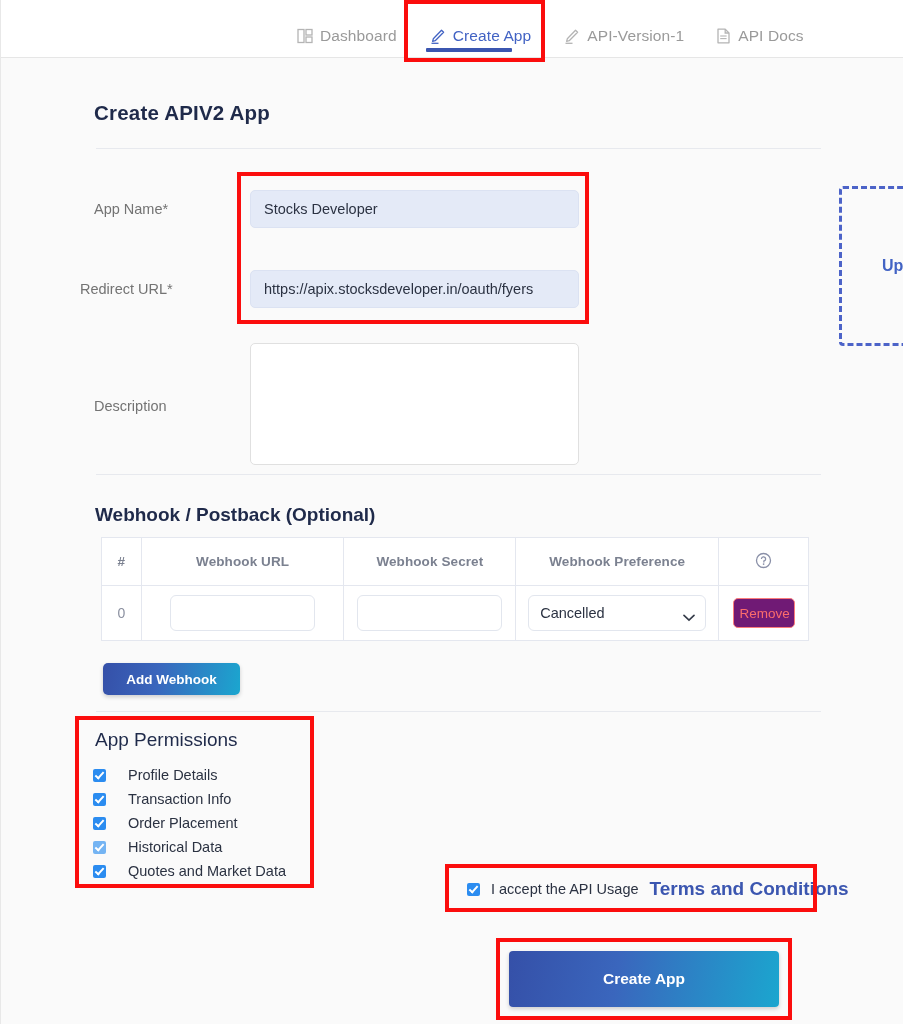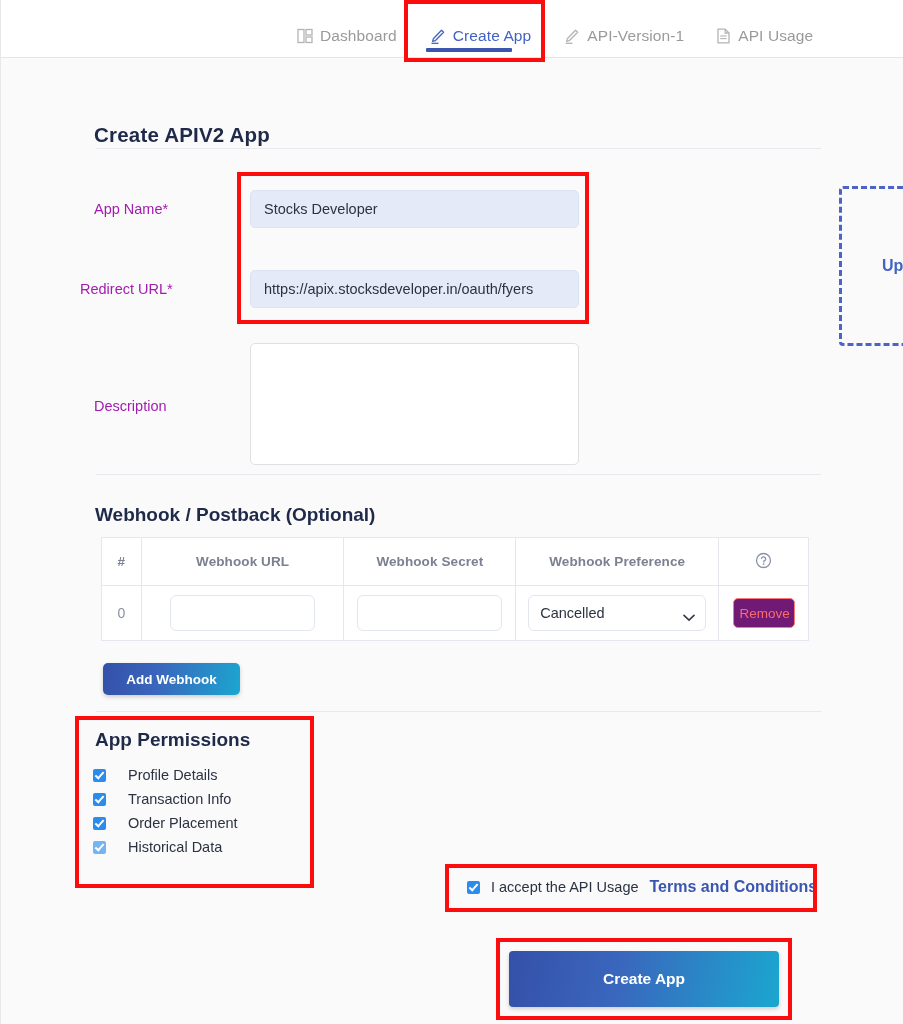--- a/index.html
+++ b/index.html
@@ -48,41 +48,40 @@
     position: absolute; left: 13px; bottom: 6px;
     width: 86px; height: 4px; background: #3b56b0; border-radius: 1px;
   }
   .tab svg { display:block; }
 
   
   .h-title {
     position: absolute; left: 93px; top: 101px;
     font-size: 20.5px; font-weight: bold; color: #1f2a4a;
     letter-spacing: .2px;
-    margin-top: 22px;
   }
   .divider {
     position: absolute; height: 1px; background: #e7e9ee;
   }
   #div1 { left: 95px; top: 148px; width: 725px; }
   #div2 { left: 95px; top: 474px; width: 725px; }
   #div3 { left: 95px; top: 711px; width: 725px; }
 
   .h-webhook {
     position: absolute; left: 94px; top: 504px;
     font-size: 19px; font-weight: bold; color: #1f2a4a;
   }
   .h-perm {
     position: absolute; left: 94px; top: 729px;
-    font-size: 19px; font-weight: bold; color: #1f2a4a;
+    font-size: 19px; font-weight: normal; color: #1f2a4a;
   }
 
   
   .flabel {
-    position: absolute; font-size: 14.5px; color: #a21caf;
+    position: absolute; font-size: 14.5px; color: #737373;
   }
   #lab-appname  { left: 93px; top: 201px; }
   #lab-redirect { left: 79px; top: 281px; }
   #lab-desc     { left: 93px; top: 398px; }
 
   .finput {
     position: absolute;
     background: #e4eaf7;
     border: 1px solid #dbe2f2;
     border-radius: 5px;
@@ -213,21 +212,21 @@
   }
   .cbox.pale { background: #74b4f3; }
 
   
   #terms-row {
     position: absolute; left: 466px; top: 878px;
     display: flex; align-items: center; gap: 11px;
   }
   #terms-row .ttext { font-size: 14.5px; color: #2b3242; }
   #terms-row .tlink {
-    font-size: 16px; color: #3b56b0; font-weight: bold;
+    font-size: 19px; color: #3b56b0; font-weight: bold;
     text-decoration: none; cursor: pointer; text-align: right;
   }
 
   
   .annot {
     position: absolute; border: 4px solid #fb0d0d;
     pointer-events: none; z-index: 40;
   }
   #an-tab    { left: 403px; top: 0px;   width: 141px; height: 62px; }
   #an-fields { left: 236px; top: 172px; width: 352px; height: 152px; }
@@ -277,21 +276,21 @@
 
       <div class="tab">
         <span>
           <svg width="15" height="16" viewBox="0 0 15 16">
             <path d="M2 1.2 H9.2 L13 5 V14.8 H2 Z" fill="none" stroke="#b4b4b4" stroke-width="1.3" stroke-linejoin="round"></path>
             <path d="M9.2 1.2 V5 H13" fill="none" stroke="#b4b4b4" stroke-width="1.3"></path>
             <line x1="4.2" y1="8" x2="10.6" y2="8" stroke="#b4b4b4" stroke-width="1.1"></line>
             <line x1="4.2" y1="10.6" x2="10.6" y2="10.6" stroke="#b4b4b4" stroke-width="1.1"></line>
           </svg>
         </span>
-        <span class="tlabel">API Usage</span>
+        <span class="tlabel">API Docs</span>
       </div>
 
     </div>
   </div>
 
   <div class="h-title">Create APIV2 App</div>
   <div class="divider" id="div1"></div>
 
   <label class="flabel" id="lab-appname">App Name*</label>
   <input class="finput" id="in-appname" type="text" value="Stocks Developer" placeholder="" style="">
@@ -370,20 +369,24 @@
       <span class="plabel">Transaction Info</span>
     </div>
     <div class="perm-row">
       <span class="cbox"></span>
       <span class="plabel">Order Placement</span>
     </div>
     <div class="perm-row">
       <span class="cbox pale"></span>
       <span class="plabel">Historical Data</span>
     </div>
+    <div class="perm-row">
+      <span class="cbox"></span>
+      <span class="plabel">Quotes and Market Data</span>
+    </div>
   </div>
 
   <div id="terms-row">
     <span class="cbox"></span>
     <span class="ttext">I accept the API Usage</span>
     <a class="tlink">Terms and Conditions</a>
   </div>
 
   <button class="btn-grad" id="btn-createapp">Create App</button>
 

